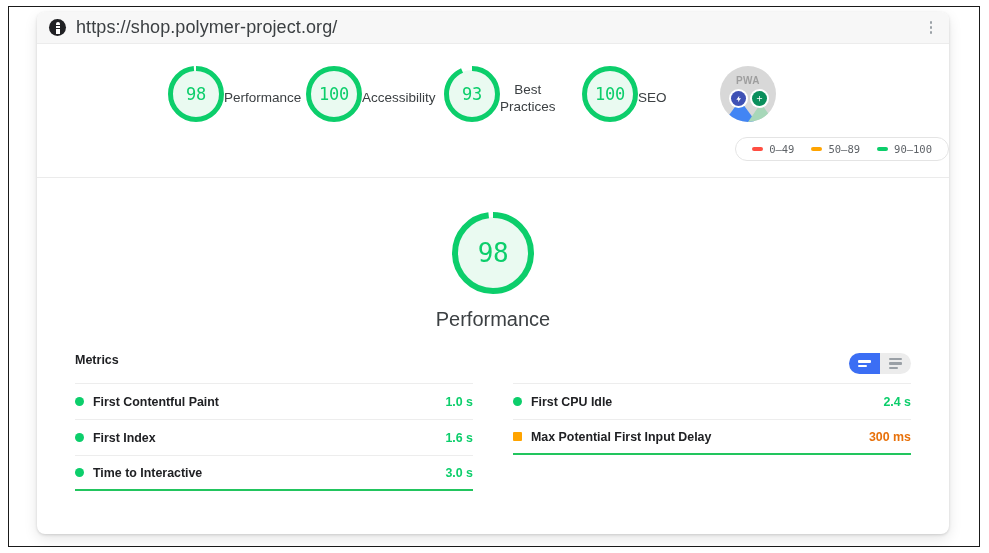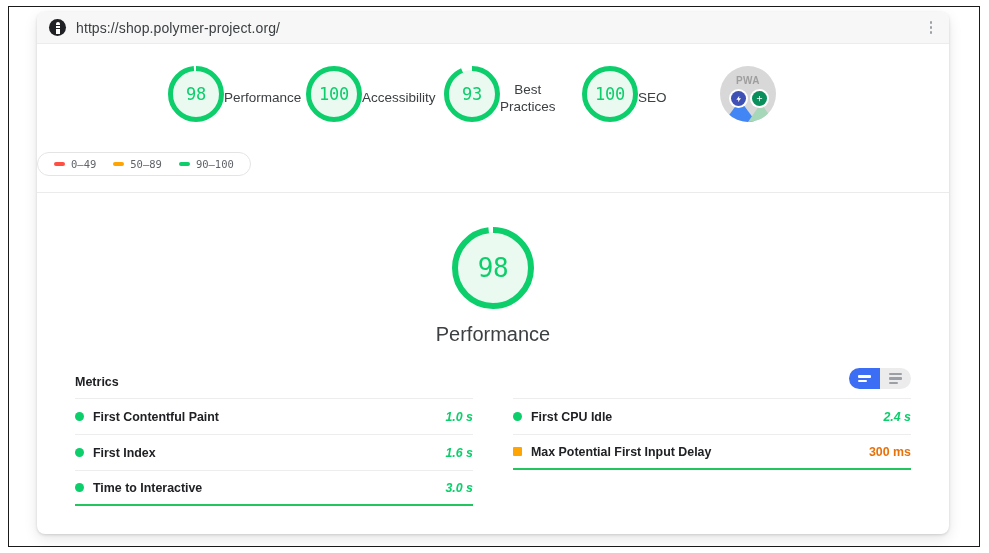--- a/index.html
+++ b/index.html
@@ -58,21 +58,21 @@
   .lh-favicon::after {
     content: "";
     position: absolute;
     left: 5.5px; top: 6px;
     width: 6px; height: 1.4px;
     background: #202124;
     box-shadow: 0 3px 0 0 #202124;
   }
   .url-text {
     margin-left: 10px;
-    font-size: 14px;
+    font-size: 18px;
     color: #3c4043;
     letter-spacing: 0.1px;
     white-space: nowrap;
   }
   .kebab {
     margin-left: auto;
     width: 16px; height: 20px;
     display: flex; flex-direction: column;
     align-items: center; justify-content: center;
     gap: 2.5px;
@@ -175,22 +175,22 @@
     width: 15px; height: 15px;
     border-radius: 50%;
     display: flex;
     align-items: center;
     justify-content: center;
   }
 
   
   .legend-wrap {
     display: flex;
-    justify-content: flex-start;
-    margin-top: 30px;
+    justify-content: flex-end;
+    margin-top: 15px;
   }
   .legend {
     display: flex;
     align-items: center;
     gap: 17px;
     border: 1px solid #e4e4e4;
     border-radius: 14px;
     padding: 5px 16px;
     background: #ffffff;
   }
@@ -230,21 +230,21 @@
     color: #3c4043;
     font-weight: normal;
   }
 
   
   .metrics-block {
     margin: 22px 38px 0;
   }
   .metrics-head {
     display: flex;
-    align-items: flex-end;
+    align-items: flex-start;
     justify-content: space-between;
     padding-bottom: 9px;
   }
   .metrics-title {
     font-size: 12.5px;
     font-weight: bold;
     color: #202124;
   }
   .toggle {
     display: flex;
@@ -286,21 +286,21 @@
   .metric-name {
     font-size: 12.4px;
     font-weight: bold;
     color: #202124;
   }
   .metric-value {
     margin-left: auto;
     font-size: 12.4px;
     font-weight: bold;
   }
-  .metric-value.pass { color: #0cce6b; font-style: italic; }
+  .metric-value.pass { color: #0cce6b; }
   .metric-value.average { color: #e8710a; }
 </style>
 </head>
 <body>
 
 <div id="frame">
   <div id="card">
 
     <div class="urlbar">
       <div class="lh-favicon"></div>

